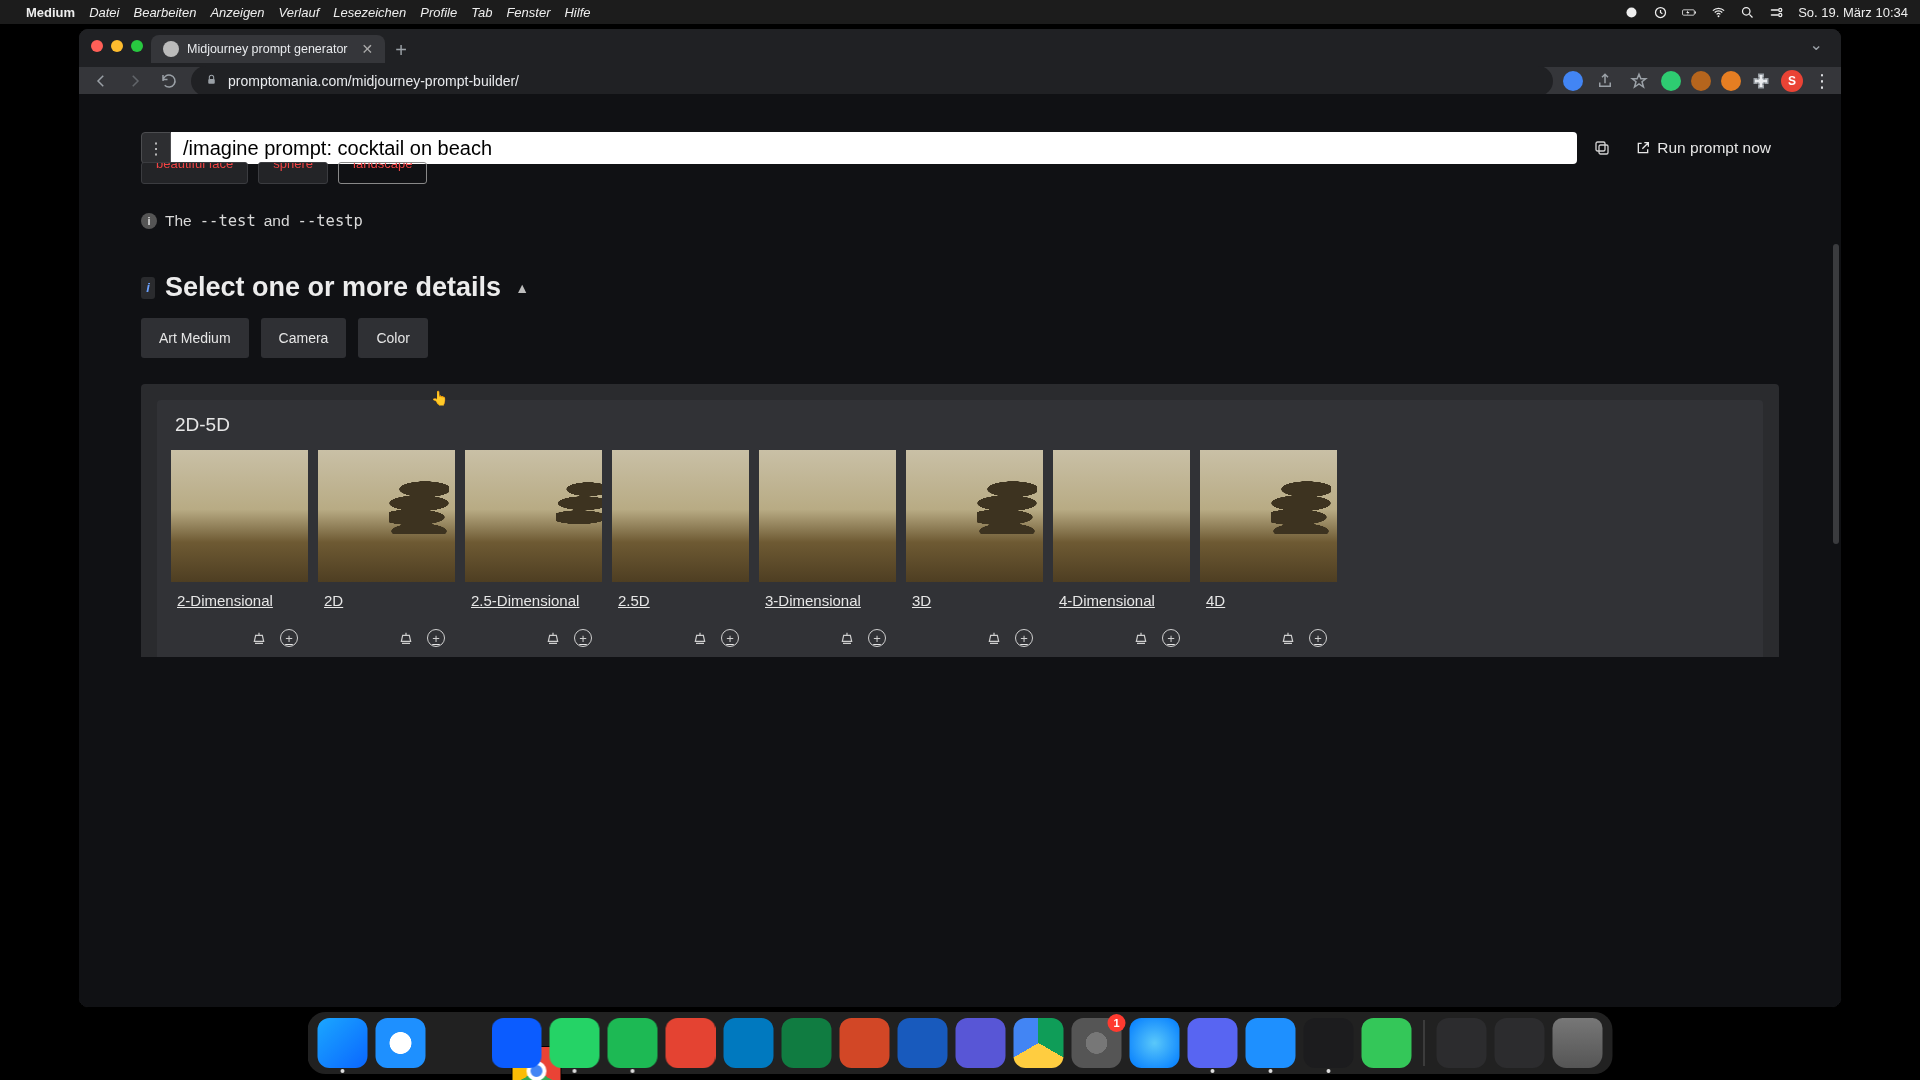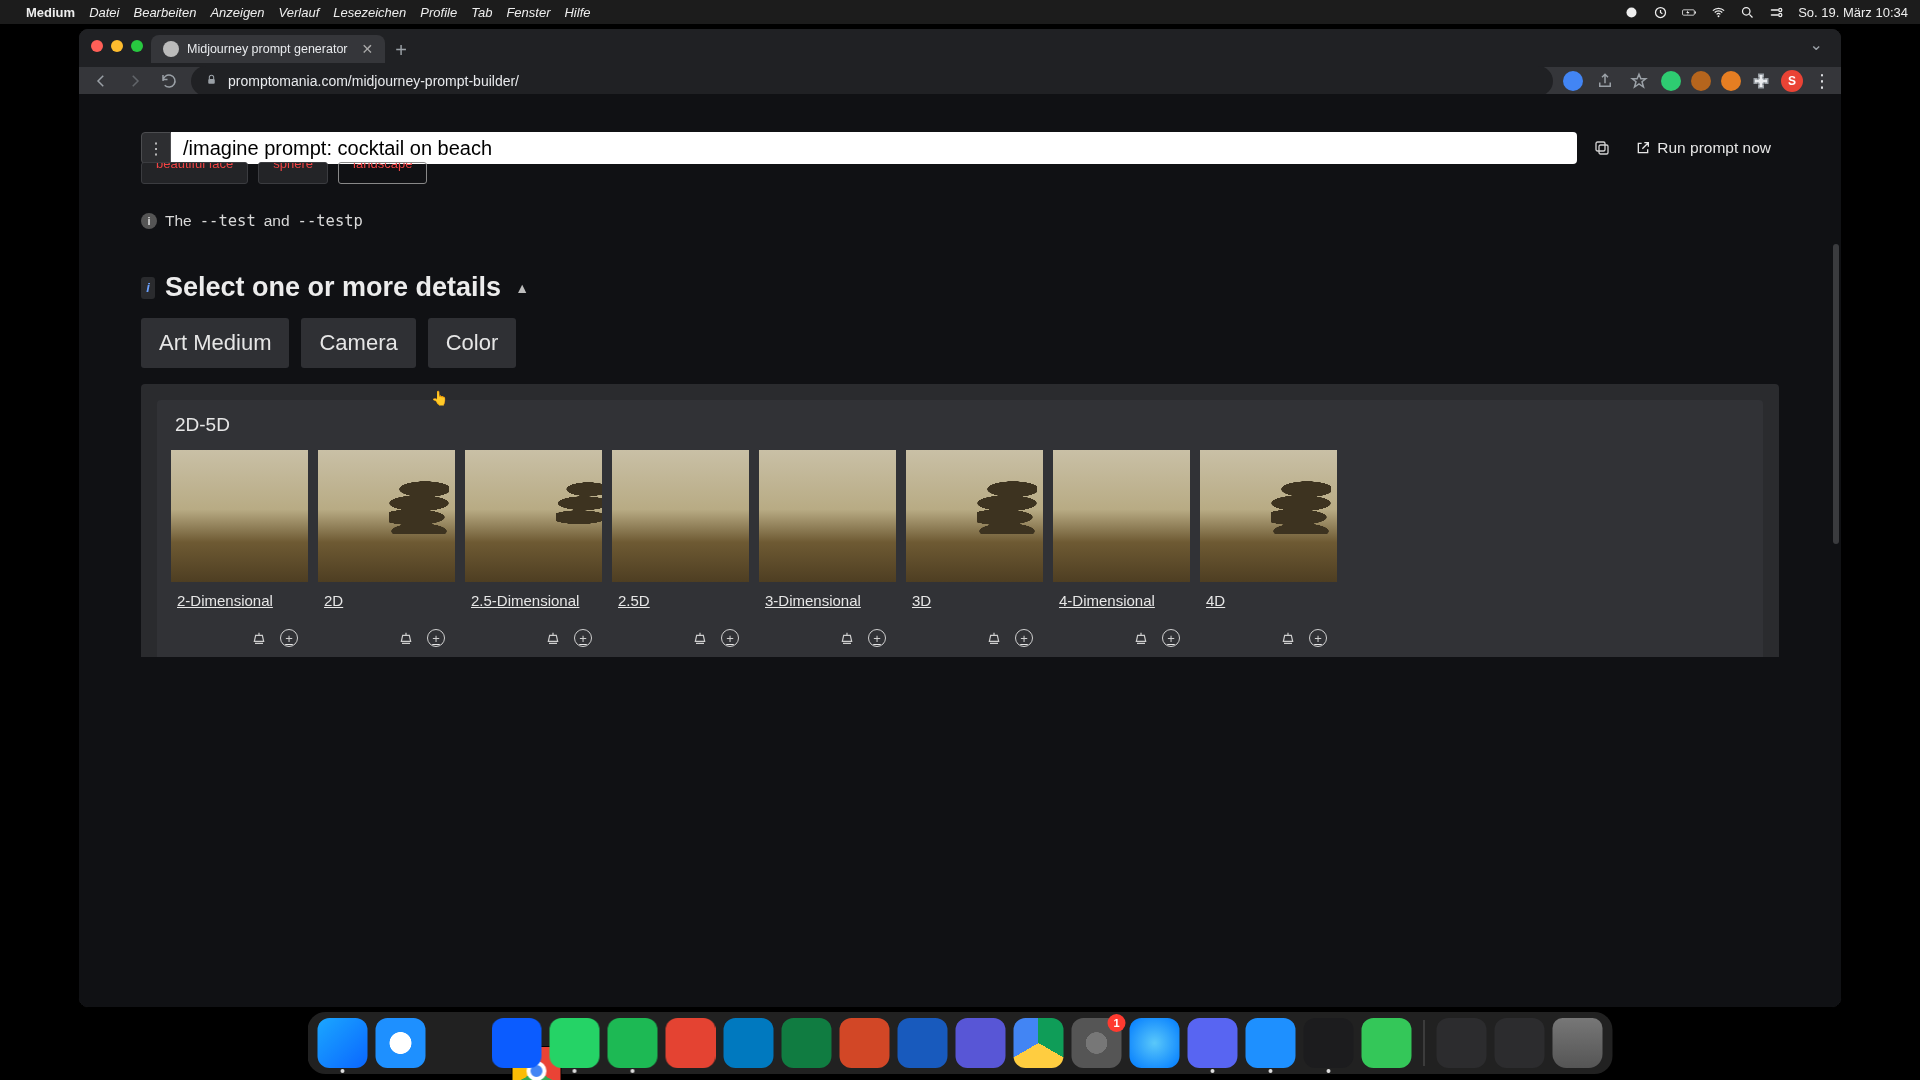--- a/index.html
+++ b/index.html
@@ -59,21 +59,21 @@
   .info-row{position:absolute;top:118px;left:62px;display:flex;align-items:center;gap:8px;font-size:15.5px;color:#d9d9d9;}
   .info-row .ico{width:16px;height:16px;border-radius:50%;background:#555;color:#ddd;display:flex;align-items:center;justify-content:center;font-size:11px;font-weight:700;}
   .info-row code{font-family: ui-monospace, Menlo, monospace;background:transparent;color:#d9d9d9;}
 
   .section-head{position:absolute;top:178px;left:62px;display:flex;align-items:center;gap:10px;}
   .section-head .ii{width:14px;height:22px;border-radius:3px;background:#2a2b2e;color:#6aa0ff;display:flex;align-items:center;justify-content:center;font-size:13px;font-weight:700;font-style:italic;}
   .section-head h2{font-size:27px;font-weight:700;color:#ececec;}
   .section-head .caret{font-size:14px;color:#bdbdbd;margin-left:4px;}
 
   .detail-tabs{position:absolute;top:224px;left:62px;display:flex;gap:12px;}
-  .dtab{background:#2f3034;padding:12px 18px;font-size:22px;color:#e6e6e6;border-radius:3px;}
+  .dtab{background:#2f3034;padding:12px 18px;font-size:14px;color:#e6e6e6;border-radius:3px;}
 
   .panel{position:absolute;top:290px;left:62px;right:62px;background:#2a2b2e;border-radius:4px 4px 0 0;padding:16px 16px 0 16px;}
   .panel h3{font-size:22px;font-weight:500;color:#e6e6e6;margin-bottom:22px;}
   .cursor-hand{position:absolute;left:290px;top:6px;font-size:14px;color:#fff;}
 
   .subpanel{background:#313236;border-radius:4px 4px 0 0;padding:14px 0 0 14px;}
   .subpanel h4{font-size:19px;font-weight:500;color:#e6e6e6;margin-bottom:14px;margin-left:4px;}
 
   .grid{display:flex;gap:10px;overflow:hidden;text-decoration:underline;}
   .card{width:137px;flex:0 0 137px;background:#313236;display:flex;flex-direction:column;}

